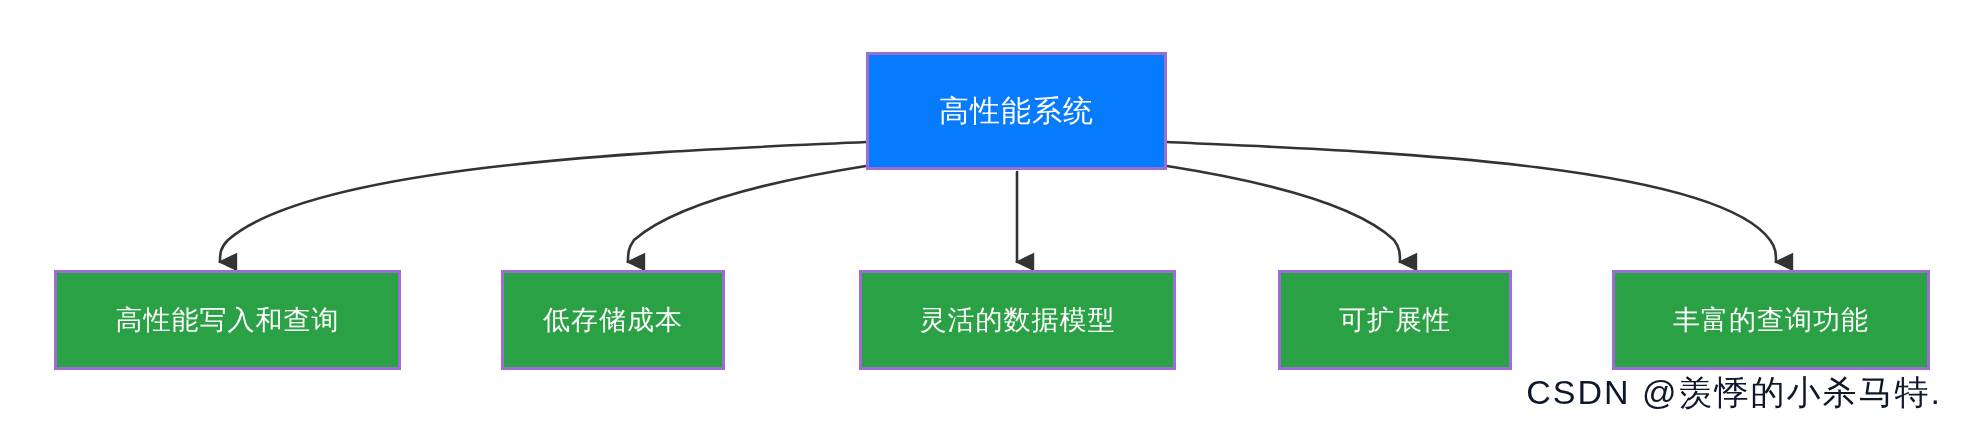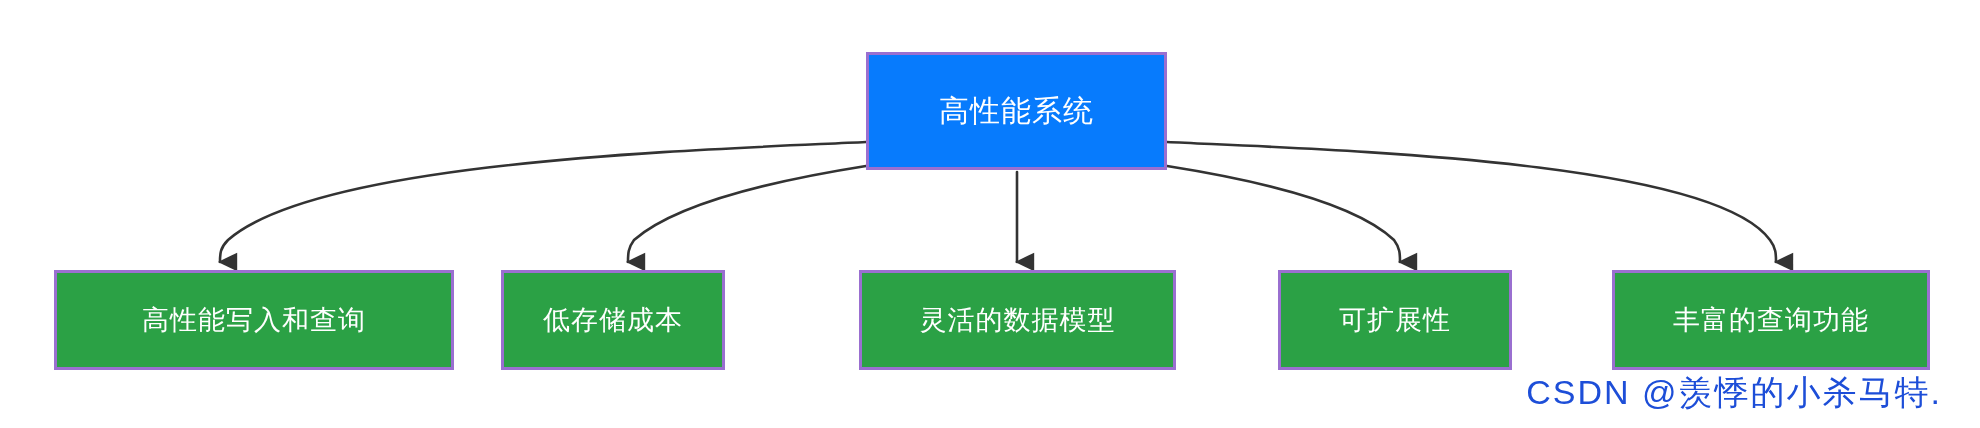--- a/index.html
+++ b/index.html
@@ -79,35 +79,35 @@
         <path d="M 1017 172 L 1017 262" stroke="#333333" marker-end="url(#arrowhead)"></path>
         <path d="M 1167 166 C 1243 178, 1352 200, 1394 240 C 1400 248, 1400 254, 1400 262" stroke="#333333" marker-end="url(#arrowhead)"></path>
         <path d="M 1167 142 C 1333 150, 1712 160, 1770 240 C 1776 248, 1776 254, 1776 262" stroke="#333333" marker-end="url(#arrowhead)"></path>
       </g>
   </svg>
 
   <div class="node node-root" style="left: 866px; top: 52px; width: 301px; height: 118px; background: rgb(7, 123, 253); border-color: rgb(154, 111, 208);">
     <span class="node-label">高性能系统</span>
   </div>
 
-  <div class="node node-leaf" style="left: 54px; top: 270px; width: 400px; height: 100px; background: rgb(43, 161, 69); border-color: rgb(154, 111, 208); justify-content: center;">
+  <div class="node node-leaf" style="left: 54px; top: 270px; width: 347px; height: 100px; background: rgb(43, 161, 69); border-color: rgb(154, 111, 208); justify-content: center;">
     <span class="node-label">高性能写入和查询</span>
   </div>
 
   <div class="node node-leaf" style="left: 501px; top: 270px; width: 224px; height: 100px; background: rgb(43, 161, 69); border-color: rgb(154, 111, 208);">
     <span class="node-label">低存储成本</span>
   </div>
 
   <div class="node node-leaf" style="left: 859px; top: 270px; width: 317px; height: 100px; background: rgb(43, 161, 69); border-color: rgb(154, 111, 208);">
     <span class="node-label">灵活的数据模型</span>
   </div>
 
   <div class="node node-leaf" style="left: 1278px; top: 270px; width: 234px; height: 100px; background: rgb(43, 161, 69); border-color: rgb(154, 111, 208);">
     <span class="node-label">可扩展性</span>
   </div>
 
   <div class="node node-leaf" style="left: 1612px; top: 270px; width: 318px; height: 100px; background: rgb(43, 161, 69); border-color: rgb(154, 111, 208); text-align: center;">
     <span class="node-label">丰富的查询功能</span>
   </div>
 
-  <div id="watermark" style="color: #1d4ed8;">CSDN @羡悸的小杀马特.</div>
+  <div id="watermark" style="color: #0f172a;">CSDN @羡悸的小杀马特.</div>
 
 </div>
 
 </body></html>

